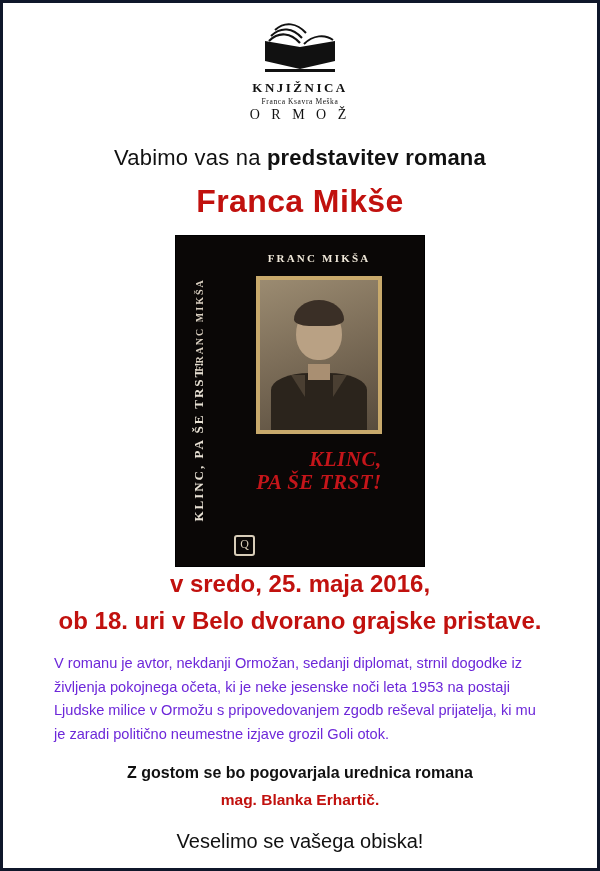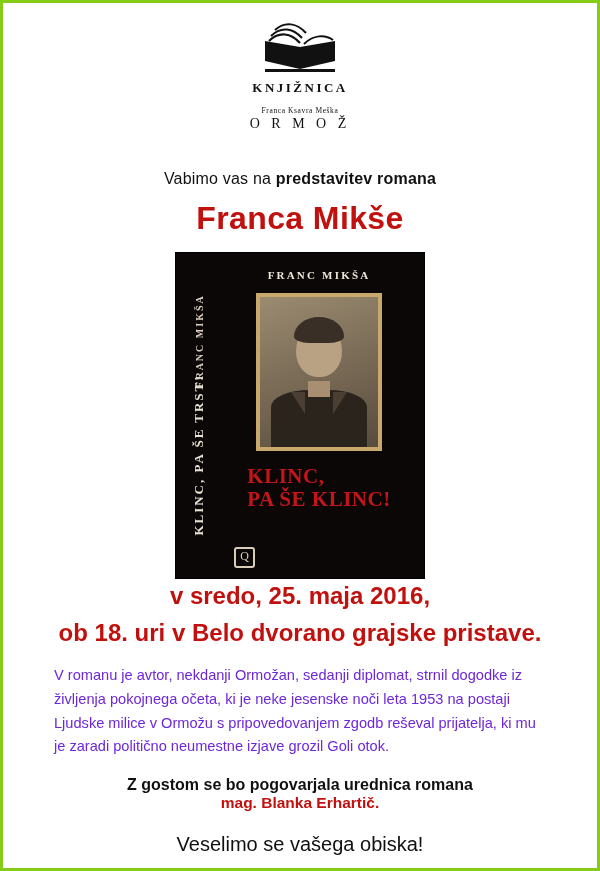--- a/index.html
+++ b/index.html
@@ -10,21 +10,21 @@
   body {
     font-family: "Liberation Sans", sans-serif;
     -webkit-font-smoothing: antialiased;
   }
   .poster {
     position: relative;
     width: 600px;
     height: 871px;
     box-sizing: border-box;
     background: #ffffff;
-    border: 3px solid #84cc16;
+    border: 3px solid #0f172a;
     overflow: hidden;
   }
   .inner {
     position: absolute;
     left: 0; top: 0; right: 0; bottom: 0;
     display: flex;
     flex-direction: column;
     align-items: center;
     padding: 10px 28px 12px 28px;
     box-sizing: border-box;
@@ -48,34 +48,34 @@
     letter-spacing: 2.5px;
     font-weight: bold;
     color: #111111;
     margin-top: 1px;
   }
   .logo-sub {
     font-family: "Liberation Serif", serif;
     font-size: 7.5px;
     letter-spacing: 0.6px;
     color: #111111;
-    margin-top: 10px;
+    margin-top: 1px;
   }
   .logo-city {
     font-family: "Liberation Serif", serif;
     font-size: 14px;
     letter-spacing: 4px;
     color: #111111;
     margin-top: 1px;
   }
 
   
   .invite-line {
-    margin-top: 38px;
-    font-size: 16px;
+    margin-top: 22px;
+    font-size: 22px;
     color: #111111;
     text-align: center;
     letter-spacing: 0.2px;
   }
   .invite-line .strong {
     font-weight: bold;
   }
   .author-line {
     margin-top: 12px;
     font-size: 32px;
@@ -216,22 +216,23 @@
     border-width: 0 0 22px 14px;
     border-color: transparent transparent transparent #4a3f32;
   }
   .cover-title {
     margin-top: 14px;
     color: #c4151a;
     font-family: "Liberation Serif", serif;
     font-weight: bold;
     font-size: 21px;
     line-height: 1.08;
-    text-align: left;
+    text-align: right;
     letter-spacing: 0.5px;
+    font-style: italic;
   }
   .publisher-mark {
     margin-top: auto;
     align-self: flex-start;
     margin-left: 8px;
     width: 17px;
     height: 17px;
     border: 2px solid #d8cdb8;
     border-radius: 3px;
     color: #d8cdb8;
@@ -269,20 +270,21 @@
 
   
   .guest-line {
     margin-top: 17px;
     font-size: 16px;
     font-weight: bold;
     color: #111111;
     text-align: center;
   }
   .editor-line {
+    margin-top: 9px;
     font-size: 15.5px;
     font-weight: bold;
     color: #c1110e;
     text-align: center;
   }
   .closing-line {
     margin-top: 21px;
     font-size: 20px;
     color: #111111;
     text-align: center;
@@ -329,21 +331,21 @@
             <div class="body"></div>
             <div class="collar-l"></div>
             <div class="collar-r"></div>
             <div class="neck"></div>
             <div class="head"></div>
             <div class="hair"></div>
           </div>
         </div>
         <div class="cover-title">
           <div>KLINC,</div>
-          <div>PA ŠE KLINC!</div>
+          <div>PA ŠE TRST!</div>
         </div>
         <div class="publisher-mark">Q</div>
       </div>
     </div>
 
     <div class="event-date">v sredo, 25. maja 2016,</div>
     <div class="event-place">ob 18. uri v Belo dvorano grajske pristave.</div>
 
     <div class="synopsis">V romanu je avtor, nekdanji Ormožan, sedanji diplomat, strnil dogodke iz življenja pokojnega očeta, ki je neke jesenske noči leta 1953 na postaji Ljudske milice v  Ormožu s pripovedovanjem zgodb reševal prijatelja, ki mu je zaradi politično neumestne izjave grozil Goli otok.</div>
 

